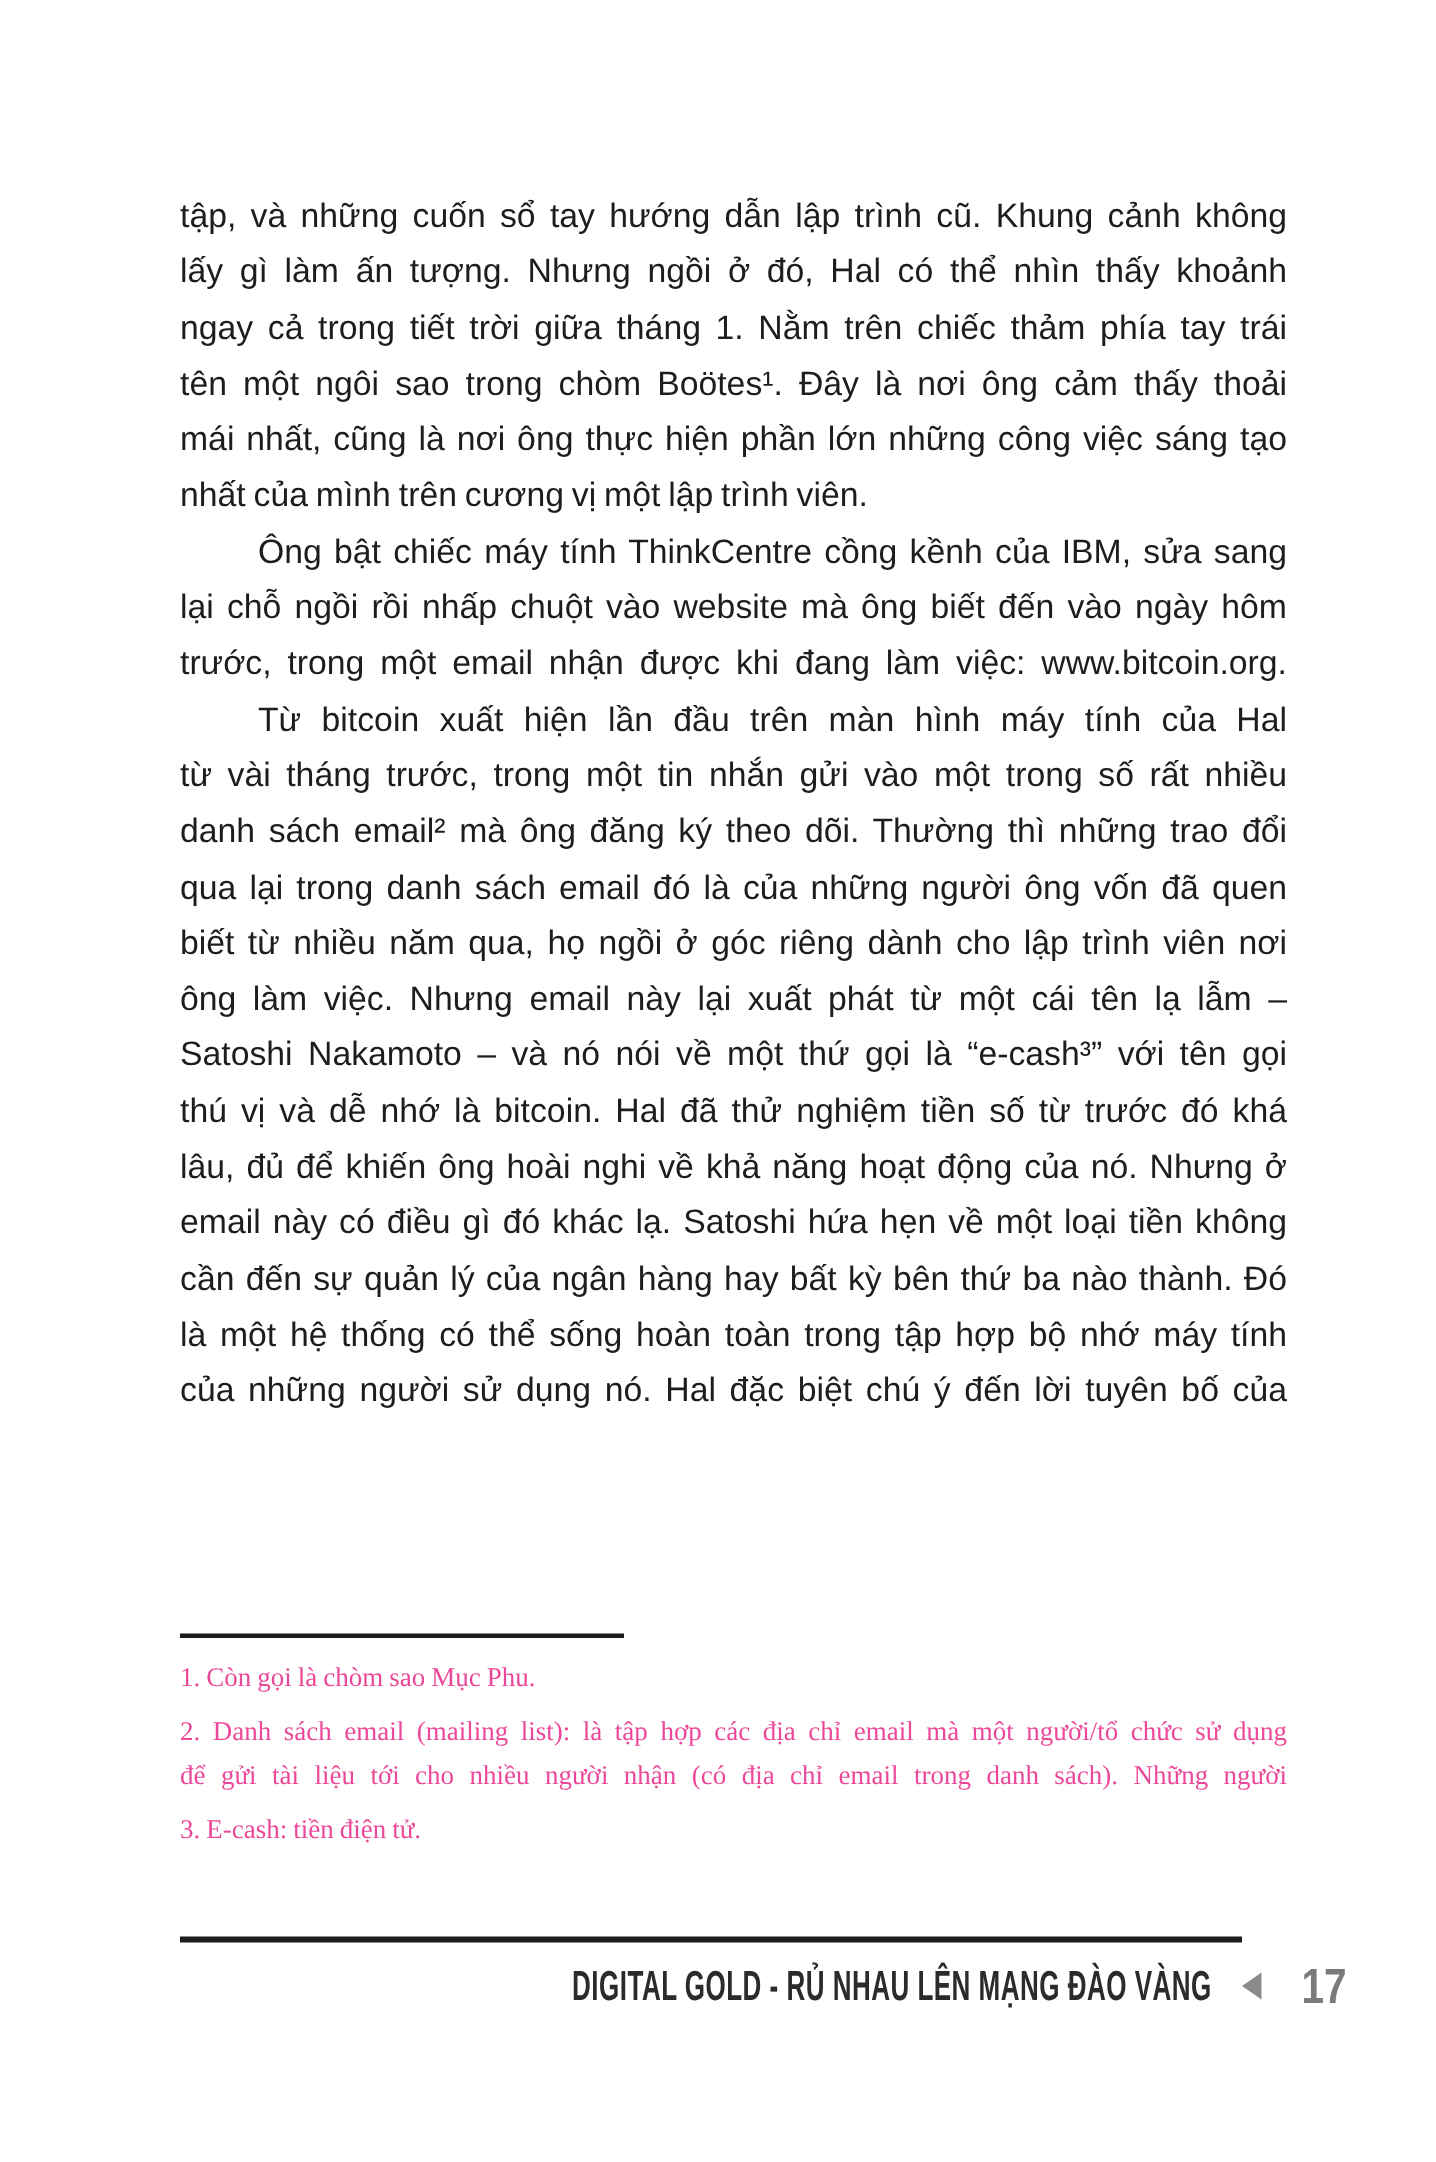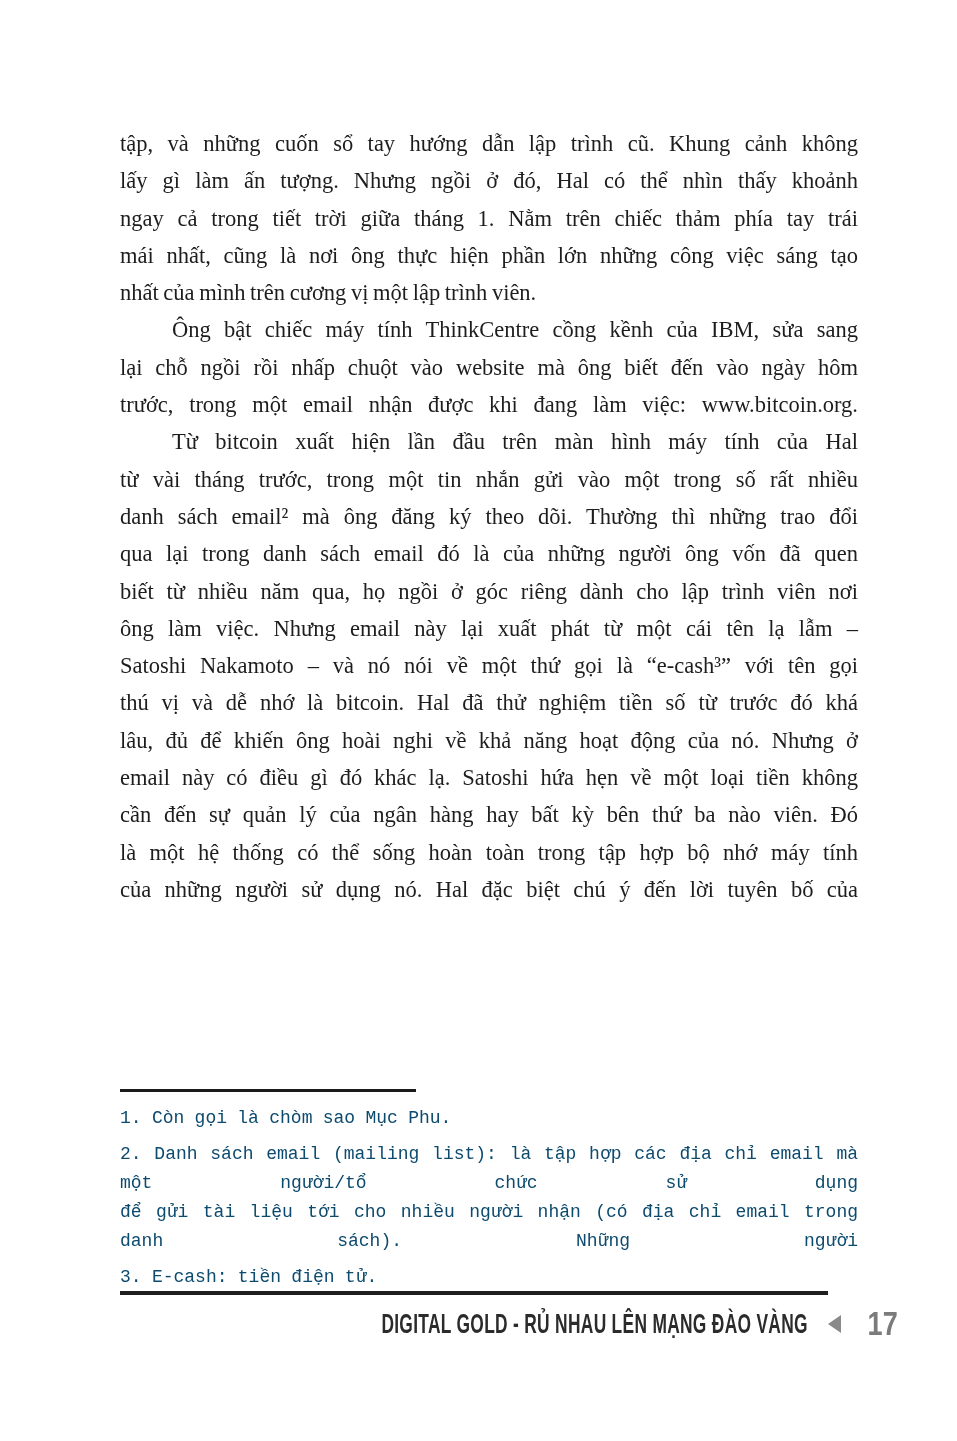--- a/index.html
+++ b/index.html
@@ -12,21 +12,21 @@
   }
   .page {
     position: absolute; inset: 0;
     background: #ffffff;
   }
   
   .body-text {
     position: absolute;
     left: 120px; top: 125px;
     width: 738px;
-    font-family: Liberation Serif, serif;
+    font-family: Liberation Sans, sans-serif;
     font-size: 22.5px;
     line-height: 37.3px;
     color: #1d1d1d;
     word-spacing: -1px;
   }
   .paragraph { margin: 0; }
   .paragraph.indent .ln:first-child { text-indent: 52px; }
   .ln { text-align: center; text-align-last: left; }
   .ln.j { text-align: justify; text-align-last: justify; }
 
@@ -94,48 +94,49 @@
 </head>
 <body style="background: rgb(255, 255, 255);">
 
 <div class="page">
 
   <div class="body-text" style="color: rgb(29, 29, 29);">
       <div class="paragraph">
         <div class="ln j">tập, và những cuốn sổ tay hướng dẫn lập trình cũ. Khung cảnh không</div>
         <div class="ln j">lấy gì làm ấn tượng. Nhưng ngồi ở đó, Hal có thể nhìn thấy khoảnh</div>
         <div class="ln j">ngay cả trong tiết trời giữa tháng 1. Nằm trên chiếc thảm phía tay trái</div>
+        <div class="ln j">tên một ngôi sao trong chòm Boötes¹. Đây là nơi ông cảm thấy thoải</div>
         <div class="ln j">mái nhất, cũng là nơi ông thực hiện phần lớn những công việc sáng tạo</div>
         <div class="ln">nhất của mình trên cương vị một lập trình viên.</div>
       </div>
       <div class="paragraph indent">
         <div class="ln j">Ông bật chiếc máy tính ThinkCentre cồng kềnh của IBM, sửa sang</div>
         <div class="ln j">lại chỗ ngồi rồi nhấp chuột vào website mà ông biết đến vào ngày hôm</div>
         <div class="ln j">trước, trong một email nhận được khi đang làm việc: www.bitcoin.org.</div>
       </div>
       <div class="paragraph indent">
         <div class="ln j">Từ bitcoin xuất hiện lần đầu trên màn hình máy tính của Hal</div>
         <div class="ln j">từ vài tháng trước, trong một tin nhắn gửi vào một trong số rất nhiều</div>
         <div class="ln j">danh sách email² mà ông đăng ký theo dõi. Thường thì những trao đổi</div>
         <div class="ln j">qua lại trong danh sách email đó là của những người ông vốn đã quen</div>
         <div class="ln j">biết từ nhiều năm qua, họ ngồi ở góc riêng dành cho lập trình viên nơi</div>
         <div class="ln j">ông làm việc. Nhưng email này lại xuất phát từ một cái tên lạ lẫm –</div>
         <div class="ln j">Satoshi Nakamoto – và nó nói về một thứ gọi là “e-cash³” với tên gọi</div>
         <div class="ln j">thú vị và dễ nhớ là bitcoin. Hal đã thử nghiệm tiền số từ trước đó khá</div>
         <div class="ln j">lâu, đủ để khiến ông hoài nghi về khả năng hoạt động của nó. Nhưng ở</div>
         <div class="ln j">email này có điều gì đó khác lạ. Satoshi hứa hẹn về một loại tiền không</div>
-        <div class="ln j">cần đến sự quản lý của ngân hàng hay bất kỳ bên thứ ba nào viên. Đó</div>
+        <div class="ln j">cần đến sự quản lý của ngân hàng hay bất kỳ bên thứ ba nào thành. Đó</div>
         <div class="ln j">là một hệ thống có thể sống hoàn toàn trong tập hợp bộ nhớ máy tính</div>
         <div class="ln j">của những người sử dụng nó. Hal đặc biệt chú ý đến lời tuyên bố của</div>
       </div>
     </div>
 
   <div class="fn-sep"></div>
 
-  <div class="footnotes" style="color: #0c4a6e; font-family: Liberation Mono, monospace;">
+  <div class="footnotes" style="color: #ec4899;">
       <div class="footnote">
         <div class="ln">1. Còn gọi là chòm sao Mục Phu.</div>
       </div>
       <div class="footnote">
         <div class="ln j">2. Danh sách email (mailing list): là tập hợp các địa chỉ email mà một người/tổ chức sử dụng</div>
         <div class="ln j">để gửi tài liệu tới cho nhiều người nhận (có địa chỉ email trong danh sách). Những người</div>
       </div>
       <div class="footnote">
         <div class="ln">3. E-cash: tiền điện tử.</div>
       </div>

